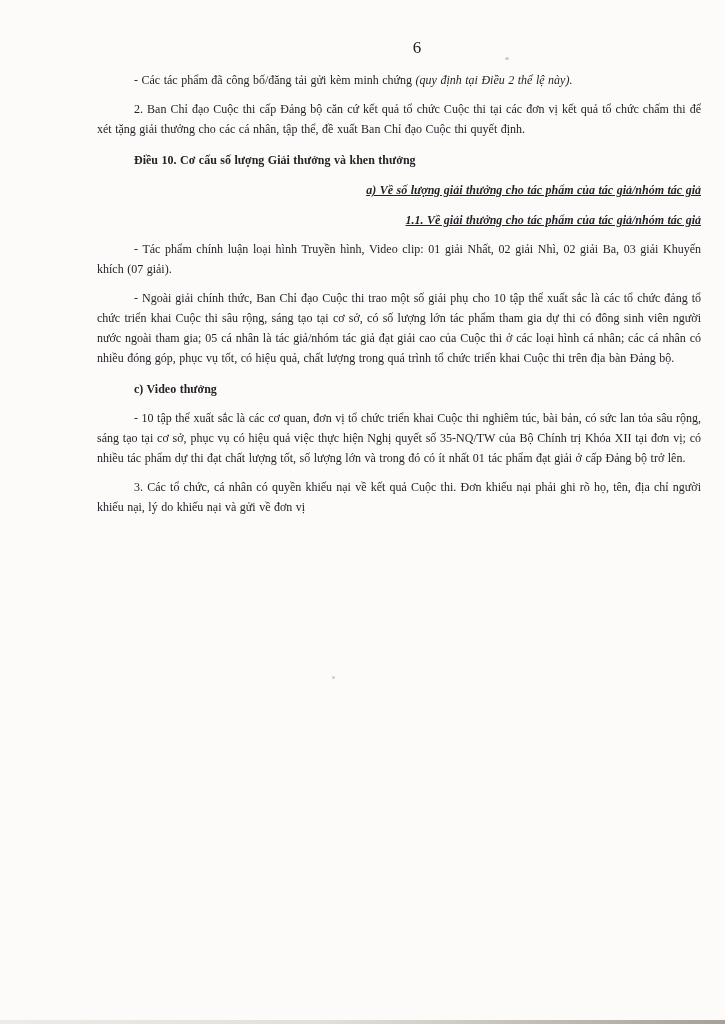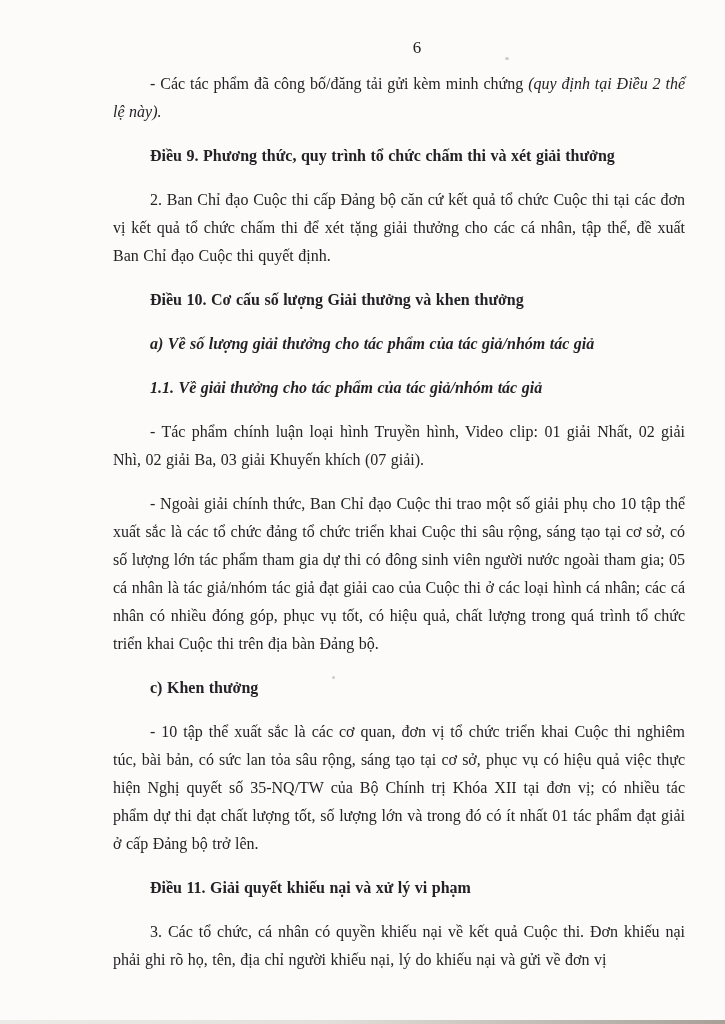--- a/index.html
+++ b/index.html
@@ -25,39 +25,40 @@
     font-size: 17px;
     line-height: 20px;
   }
   .doc-body {
     position: absolute;
     left: 97px;
     top: 70px;
     width: 604px;
   }
   .block {
-    margin: 16px;
+    margin: 0;
     margin-top: 9px;
-    font-size: 16px;
-    line-height: 28px;
+    font-size: 12px;
+    line-height: 20px;
     text-align: justify;
     text-indent: 37px;
     word-spacing: 0.5px;
   }
   .block:first-child { margin-top: 0; }
   .style-heading {
     margin-top: 11px;
     font-weight: 700;
     text-align: left;
   }
   .style-subheading {
     margin-top: 10px;
     font-weight: 700;
     font-style: italic;
-    text-align: left;
+    text-align: right;
+    text-decoration: underline;
   }
   .fmt-normal { }
   .fmt-italic { font-style: italic; }
   .fmt-bold { font-weight: 700; }
   .fmt-bold-italic { font-weight: 700; font-style: italic; }
   .scan-speck {
     position: absolute;
     background: rgba(95, 95, 105, 0.30);
     border-radius: 50%;
   }
@@ -76,29 +77,27 @@
   }
 </style>
 </head>
 <body>
 
 <div class="page">
   <div class="page-number">6</div>
 
   <div class="doc-body">
       <p class="block style-body"><span class="run fmt-normal">- Các tác phẩm đã công bố/đăng tải gửi kèm minh chứng </span><span class="run fmt-italic">(quy định tại Điều 2 thể lệ này).</span></p>
-      <p class="block style-heading"><span class="run fmt-bold">Điều 9. Phương thức, quy trình tổ chức chấm thi và xét giải thưởng</span></p>
       <p class="block style-body"><span class="run fmt-normal">2. Ban Chỉ đạo Cuộc thi cấp Đảng bộ căn cứ kết quả tổ chức Cuộc thi tại các đơn vị kết quả tổ chức chấm thi để xét tặng giải thưởng cho các cá nhân, tập thể, đề xuất Ban Chỉ đạo Cuộc thi quyết định.</span></p>
       <p class="block style-heading"><span class="run fmt-bold">Điều 10. Cơ cấu số lượng Giải thưởng và khen thưởng</span></p>
       <p class="block style-subheading"><span class="run fmt-bold-italic">a) Về số lượng giải thưởng cho tác phẩm của tác giả/nhóm tác giả</span></p>
       <p class="block style-subheading"><span class="run fmt-bold-italic">1.1. Về giải thưởng cho tác phẩm của tác giả/nhóm tác giả</span></p>
       <p class="block style-body"><span class="run fmt-normal">- Tác phẩm chính luận loại hình Truyền hình, Video clip: 01 giải Nhất, 02 giải Nhì, 02 giải Ba, 03 giải Khuyến khích (07 giải).</span></p>
       <p class="block style-body"><span class="run fmt-normal">- Ngoài giải chính thức, Ban Chỉ đạo Cuộc thi trao một số giải phụ cho 10 tập thể xuất sắc là các tổ chức đảng tổ chức triển khai Cuộc thi sâu rộng, sáng tạo tại cơ sở, có số lượng lớn tác phẩm tham gia dự thi có đông sinh viên người nước ngoài tham gia; 05 cá nhân là tác giả/nhóm tác giả đạt giải cao của Cuộc thi ở các loại hình cá nhân; các cá nhân có nhiều đóng góp, phục vụ tốt, có hiệu quả, chất lượng trong quá trình tổ chức triển khai Cuộc thi trên địa bàn Đảng bộ.</span></p>
-      <p class="block style-heading"><span class="run fmt-bold">c) Khen thưởng</span></p>
+      <p class="block style-heading"><span class="run fmt-bold">c) Video thưởng</span></p>
       <p class="block style-body"><span class="run fmt-normal">- 10 tập thể xuất sắc là các cơ quan, đơn vị tổ chức triển khai Cuộc thi nghiêm túc, bài bản, có sức lan tỏa sâu rộng, sáng tạo tại cơ sở, phục vụ có hiệu quả việc thực hiện Nghị quyết số 35-NQ/TW của Bộ Chính trị Khóa XII tại đơn vị; có nhiều tác phẩm dự thi đạt chất lượng tốt, số lượng lớn và trong đó có ít nhất 01 tác phẩm đạt giải ở cấp Đảng bộ trở lên.</span></p>
-      <p class="block style-heading"><span class="run fmt-bold">Điều 11. Giải quyết khiếu nại và xử lý vi phạm</span></p>
       <p class="block style-body"><span class="run fmt-normal">3. Các tổ chức, cá nhân có quyền khiếu nại về kết quả Cuộc thi. Đơn khiếu nại phải ghi rõ họ, tên, địa chỉ người khiếu nại, lý do khiếu nại và gửi về đơn vị</span></p>
     </div>
 
   <div class="scan-speck speck-1"></div>
   <div class="scan-speck speck-2"></div>
   <div class="scan-edge-bottom"></div>
 </div>
 
 </body></html>

